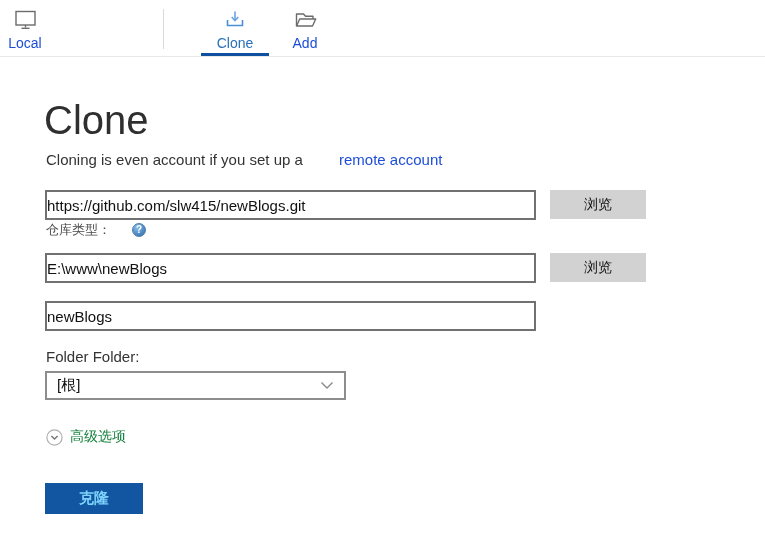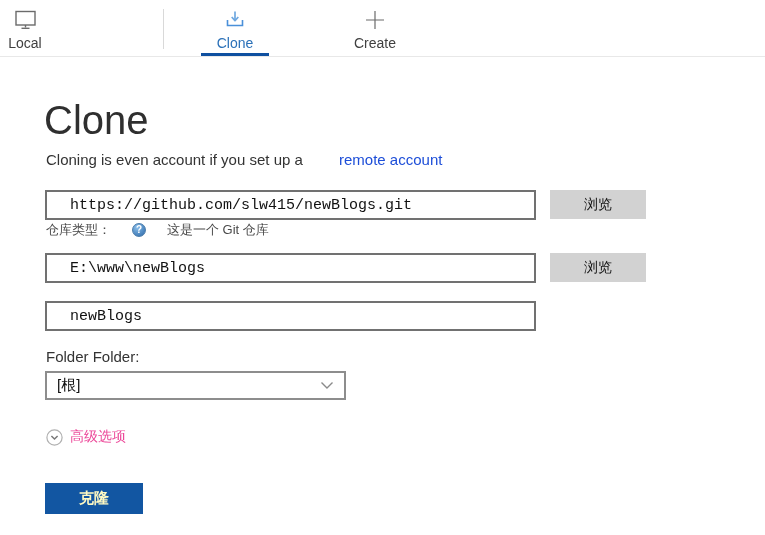--- a/index.html
+++ b/index.html
@@ -28,21 +28,21 @@
     position: absolute;
     top: 6px;
     height: 48px;
     display: flex;
     flex-direction: column;
     align-items: center;
     justify-content: flex-start;
     cursor: default;
   }
   .tb-icon { height: 27px; display: flex; align-items: center; justify-content: center; }
-  .tb-label { font-size: 14px; color: #404040; margin-top: 2px; white-space: nowrap; }
+  .tb-label { font-size: 14px; color: #1d4ed8; margin-top: 2px; white-space: nowrap; }
   .tb-item.active .tb-label { color: #2a70b8; }
   .tb-sep {
     position: absolute;
     left: 163px; top: 9px;
     width: 1px; height: 40px;
     background: #d9d9d9;
   }
   .tb-underline {
     position: absolute;
     left: 201px; top: 53px;
@@ -73,24 +73,24 @@
     cursor: pointer;
     margin-left: 32px;
   }
 
   .txt {
     position: absolute;
     left: 45px;
     width: 491px;
     height: 30px;
     border: 2px solid #717171;
-    padding: 0 23px;
+    padding: 0 0;
     font-size: 15px;
     color: #111111;
-    font-family: Liberation Mono, monospace;
+    font-family: Liberation Sans, sans-serif;
     background: #ffffff;
     outline: none;
   }
   .txt-url  { top: 190px; }
   .txt-path { top: 253px; }
   .txt-name { top: 301px; }
 
   .browse {
     position: absolute;
     left: 550px;
@@ -152,31 +152,31 @@
     cursor: default;
   }
 
   .advanced {
     position: absolute;
     left: 46px; top: 428px;
     display: flex;
     align-items: center;
     gap: 7px;
     font-size: 14px;
-    color: #ec4899;
+    color: #15803d;
     cursor: pointer;
   }
 
   .clone-btn {
     position: absolute;
     left: 45px; top: 483px;
     width: 98px;
     height: 31px;
     background: #1256a2;
-    color: #fef9c3;
+    color: #7dd3fc;
     border: none;
     font-size: 15px;
     font-weight: bold;
     font-family: inherit;
     cursor: pointer;
   }
 </style>
 </head>
 <body>
 
@@ -202,46 +202,46 @@
       <span class="tb-icon">
         <svg width="26" height="26" viewBox="0 0 26 26">
           <path d="M13 4.5 v8.5" stroke="#6fa8e0" stroke-width="1.7" fill="none"></path>
           <path d="M9.7 10 L13 13.6 L16.3 10" stroke="#6fa8e0" stroke-width="1.7" fill="none" stroke-linejoin="round"></path>
           <path d="M5.5 13 v5.5 h15 V13" stroke="#4a90d9" stroke-width="1.6" fill="none"></path>
         </svg>
       </span>
       <span class="tb-label">Clone</span>
     </div>
 
-
-    <div class="tb-item" style="left:345px; width:60px;">
+    <div class="tb-item" style="left:279px; width:52px;">
       <span class="tb-icon">
         <svg width="26" height="26" viewBox="0 0 26 26">
-          <path d="M13 4 v18 M4 13 h18" stroke="#6b6b6b" stroke-width="1.2" fill="none"></path>
-        </svg>
-      </span>
-      <span class="tb-label">Create</span>
-    </div>
+          <path d="M4.5 19 V7 h7 l2 2.2 h7.5 v2.8" fill="none" stroke="#6b6b6b" stroke-width="1.4" stroke-linejoin="round"></path>
+          <path d="M4.5 19 l3.2-7 h16 l-3.2 7 z" fill="none" stroke="#6b6b6b" stroke-width="1.4" stroke-linejoin="round"></path>
+        </svg>
+      </span>
+      <span class="tb-label">Add</span>
+    </div>
+
 
     <div class="tb-underline"></div>
   </header>
 
   <main>
 
     <h1 class="page-title">Clone</h1>
 
     <p class="subtitle"><span>Cloning is even account if you set up a </span><a>remote account</a></p>
 
     <input class="txt txt-url" type="text" value="https://github.com/slw415/newBlogs.git" style="">
     <button class="browse browse-1">浏览</button>
 
     <div class="repo-type">
       <span>仓库类型：</span>
       <span class="help-badge">?</span>
-      <span>这是一个 Git 仓库</span>
     </div>
 
     <input class="txt txt-path" type="text" value="E:\www\newBlogs" style="">
     <button class="browse browse-2">浏览</button>
 
     <input class="txt txt-name" type="text" value="newBlogs" style="">
 
     <div class="lf-label">Folder Folder:</div>
 
     <div class="dropdown">

